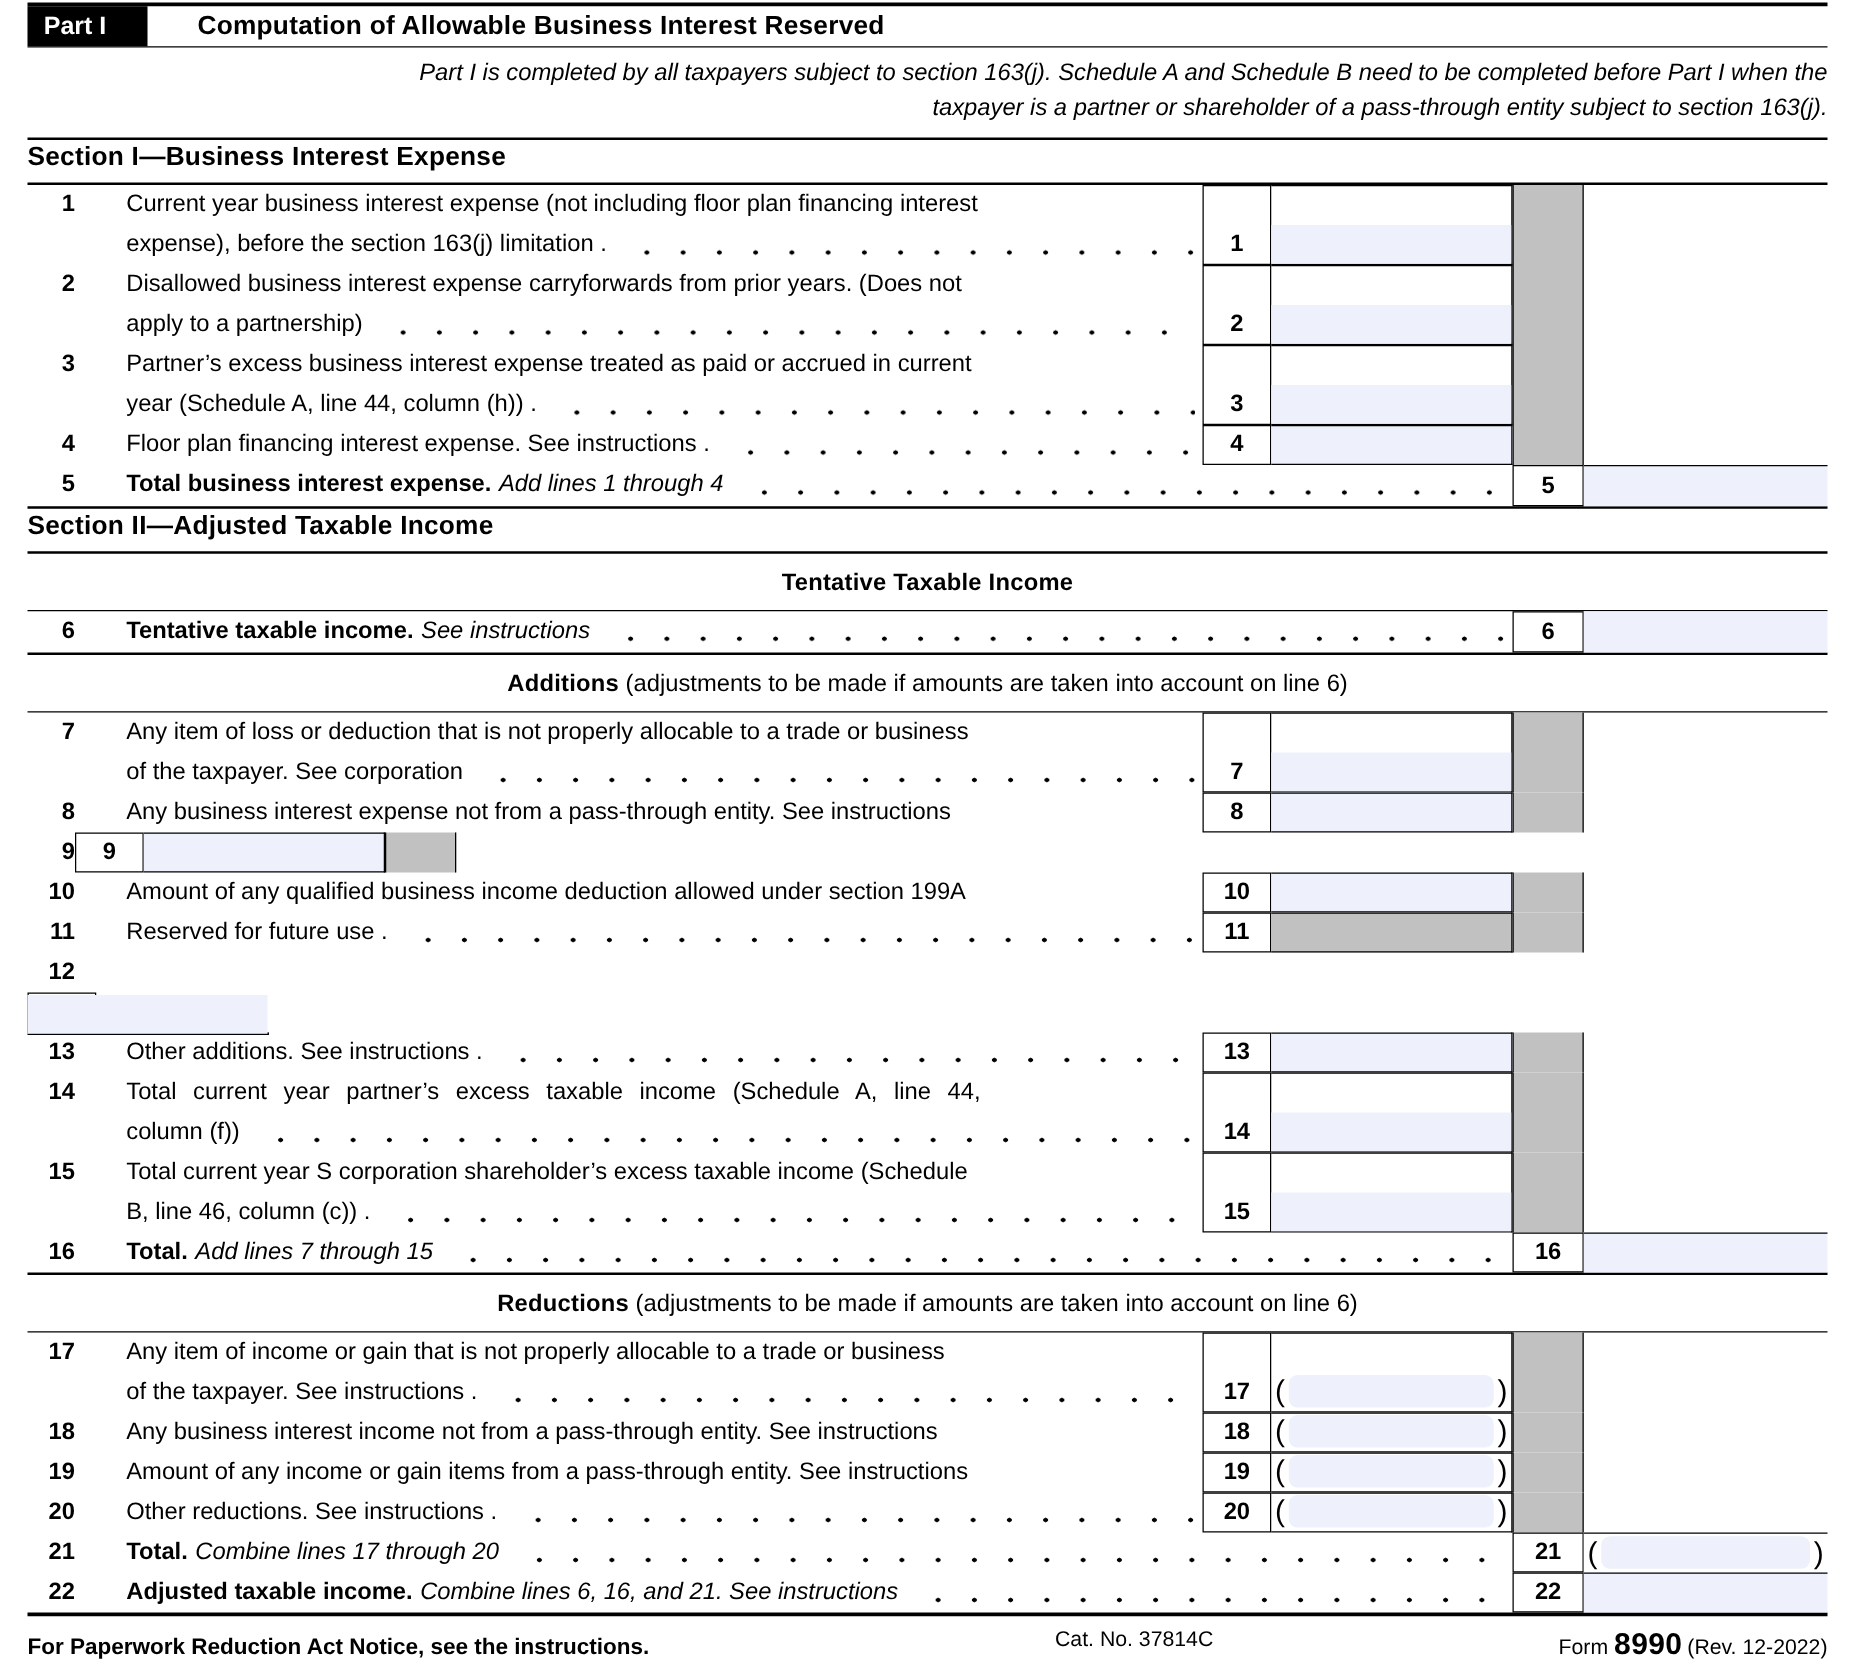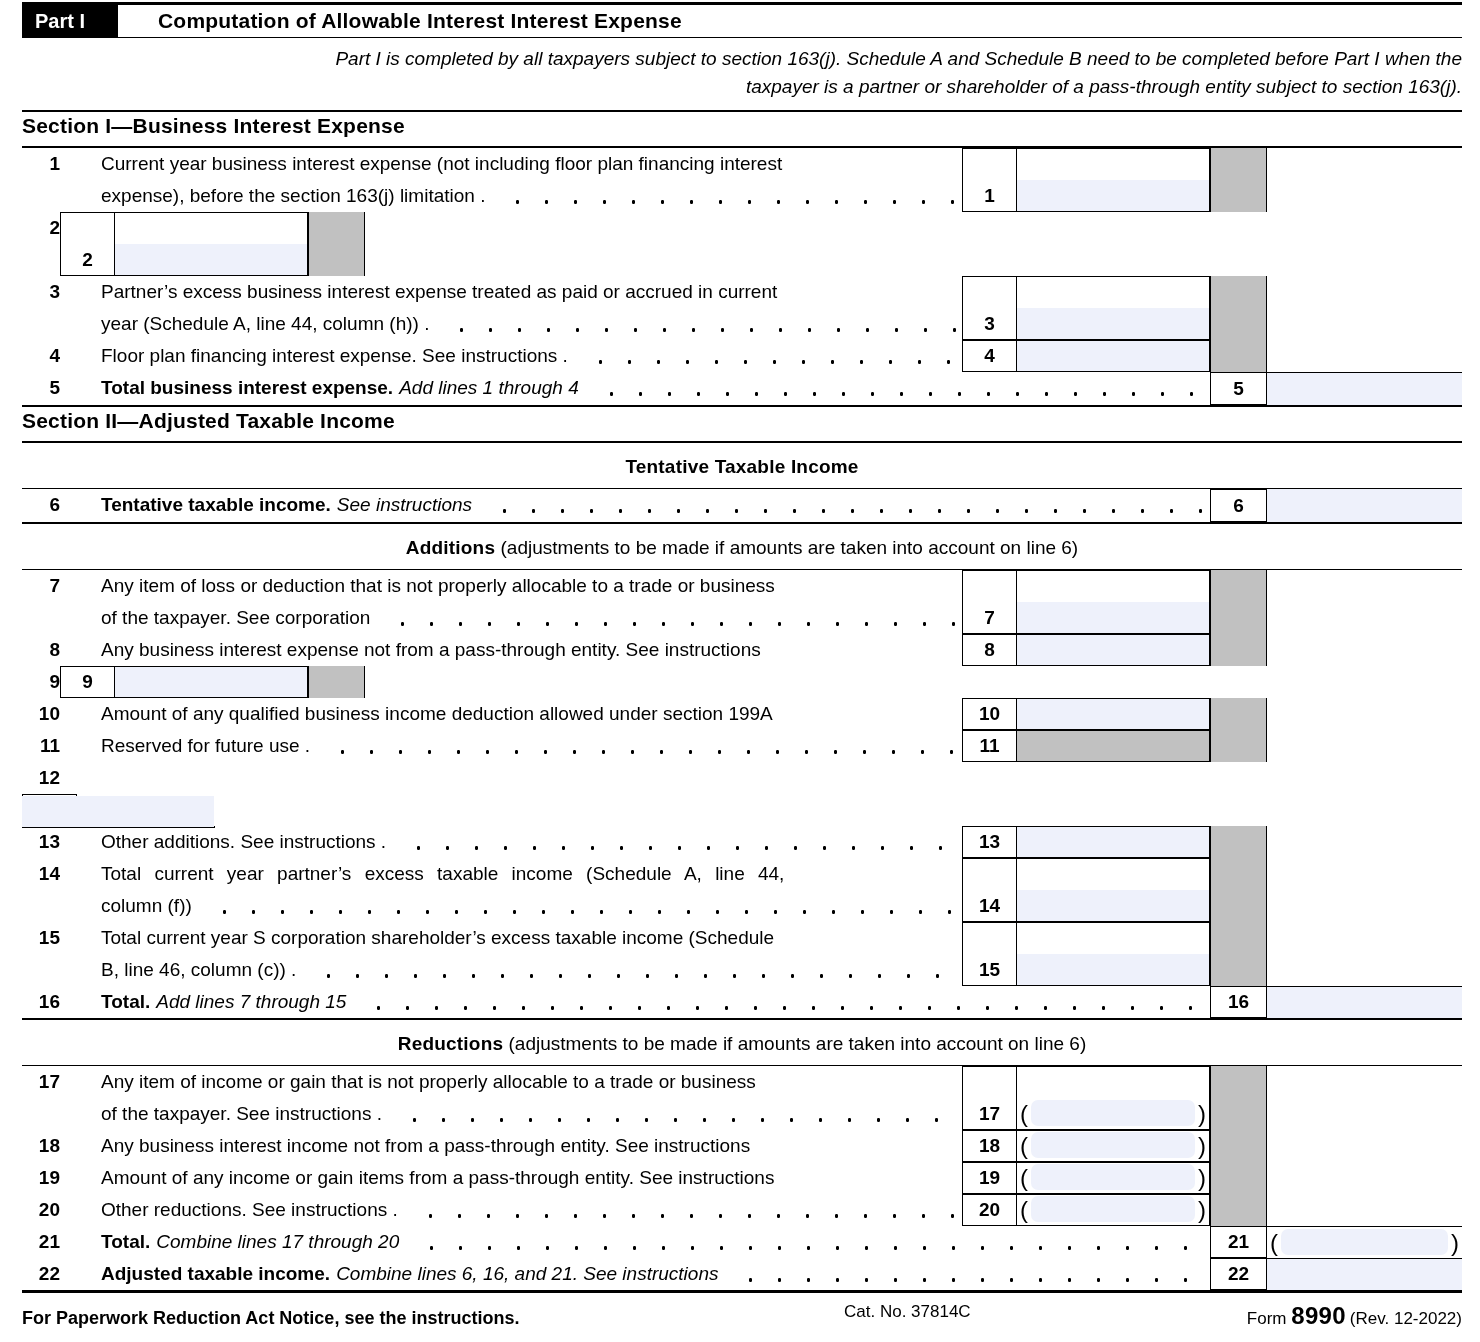--- a/index.html
+++ b/index.html
@@ -81,21 +81,21 @@
 </style>
 </head>
 <body>
 
 <div class="page">
 
   <div class="topbar"></div>
 
   <div class="part-row">
     <div class="part-tab">Part I</div>
-    <div class="part-title">Computation of Allowable Interest Interest Expense</div>
+    <div class="part-title">Computation of Allowable Business Interest Reserved</div>
   </div>
 
   <div class="note">
     <div>Part I is completed by all taxpayers subject to section 163(j). Schedule A and Schedule B need to be completed before Part I when the</div>
     <div>taxpayer is a partner or shareholder of a pass-through entity subject to section 163(j).</div>
   </div>
 
   <div class="sec-head">Section I—Business Interest Expense</div>
 
   <div class="rows" id="g1">
@@ -114,20 +114,29 @@
           <span>1</span>
         </div>
         <div class="box-input bottom">
           <div class="fill-bottom"></div>
         </div>
         <div class="col-gray"></div>
         <div class="col-right"></div>
       </div>
       <div class="row" style="height: 64px;">
         <div class="col-num">2</div>
+        <div class="col-desc">
+          <div class="desc-line">
+            <span>Disallowed business interest expense carryforwards from prior years. (Does not</span>
+          </div>
+          <div class="desc-line">
+            <span>apply to a partnership)</span>
+            <span class="leader"></span>
+          </div>
+        </div>
         <div class="box-num">
           <span>2</span>
         </div>
         <div class="box-input bottom">
           <div class="fill-bottom"></div>
         </div>
         <div class="col-gray"></div>
         <div class="col-right"></div>
       </div>
       <div class="row" style="height: 64px;">

